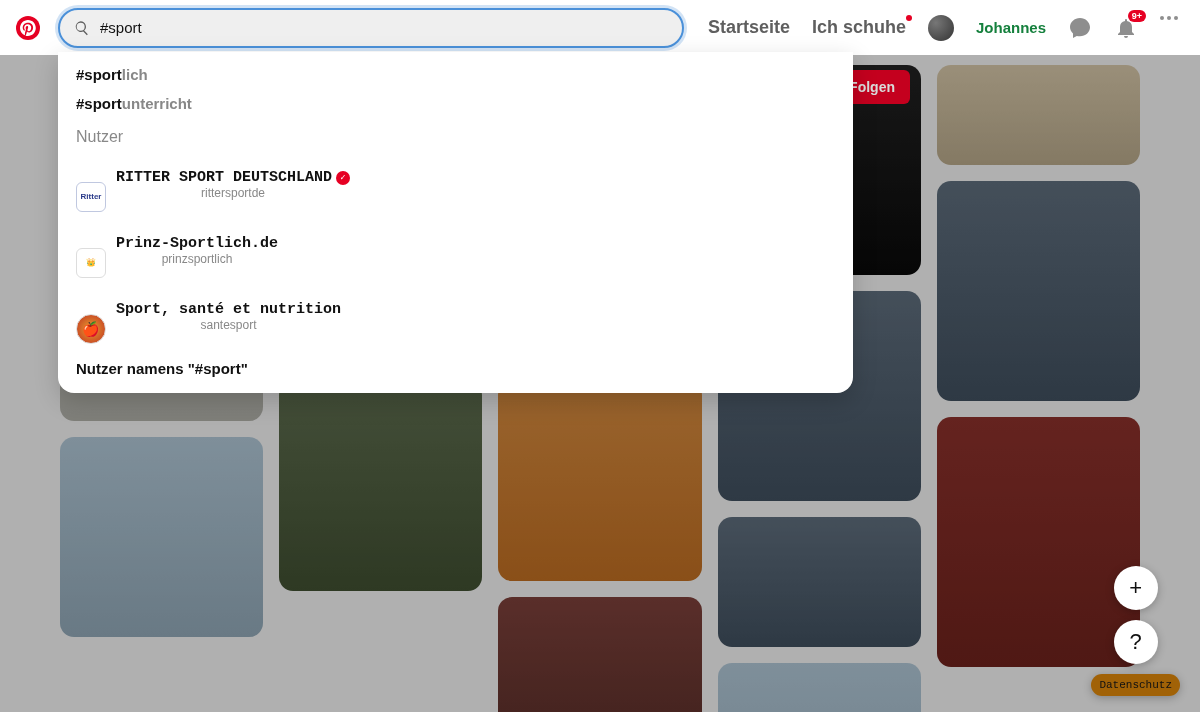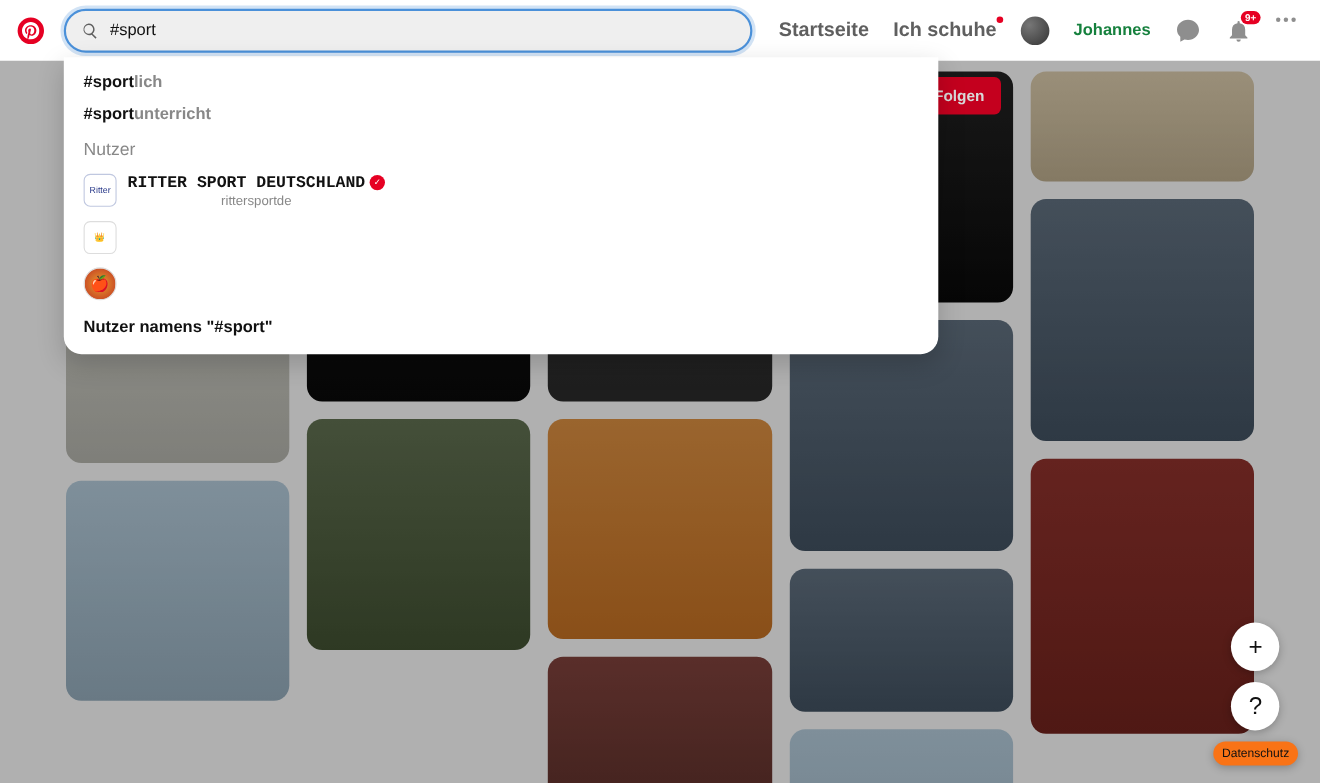--- a/index.html
+++ b/index.html
@@ -104,21 +104,21 @@
     font-size: 16px; color: #888;
   }
   .dd-user {
     display: flex; align-items: center; gap: 10px;
     padding: 6px 18px; cursor: pointer;
   }
   .dd-user-av {
     width: 30px; height: 30px; border-radius: 6px;
     background: #eee; border: 1px solid #ddd;
     display: flex; align-items: center; justify-content: center;
-    font-size: 8px; color: #335; font-weight: 400; line-height: 1;
+    font-size: 8px; color: #335; font-weight: 700; line-height: 1; margin-top: 24px;
   }
   .dd-user-av.round { border-radius: 50%; }
   .dd-user-name { font-size: 15px; font-weight: 700; color: #111; display: flex; align-items: center; gap: 4px; font-family: Liberation Mono, monospace;}
   .dd-user-handle { font-size: 12px; color: #888; text-align: center; }
   .verified {
     width: 14px; height: 14px; background: #e60023; border-radius: 50%;
     display: inline-flex; align-items: center; justify-content: center;
   }
   .verified::after { content: "✓"; color: #fff; font-size: 9px; font-weight: 700; }
   .dd-footer {
@@ -161,23 +161,23 @@
     display: flex; flex-direction: column; align-items: center; gap: 10px;
     z-index: 40;
   }
   .fab {
     width: 44px; height: 44px; border-radius: 50%;
     background: #fff; box-shadow: 0 2px 8px rgba(0,0,0,0.25);
     display: flex; align-items: center; justify-content: center;
     font-size: 22px; font-weight: 400; color: #111; cursor: pointer;
   }
   .privacy-chip {
-    background: #f97316; box-shadow: 0 2px 8px rgba(0,0,0,0.25);
+    background: #a16207; box-shadow: 0 2px 8px rgba(0,0,0,0.25);
     font-size: 11px; padding: 5px 8px; border-radius: 12px;
-    color: #111; cursor: pointer;
+    color: #111; cursor: pointer; font-family: Liberation Mono, monospace;
   }
 
   
   .c1{background:linear-gradient(#7a3a34,#5a2a24);} 
   .c2{background:linear-gradient(#1a1a1a,#000);} 
   .c3{background:linear-gradient(#3a3a3a,#222);} 
   .c4{background:linear-gradient(#d0d0c8,#b0b0a8);} 
   .c5{background:linear-gradient(#5a6a4a,#3a4a2a);} 
   .c6{background:linear-gradient(#d88a3a,#c06a1a);} 
   .c7{background:linear-gradient(#5a6a7a,#3a4a5a);} 
@@ -234,23 +234,35 @@
         <div>
           <div class="dd-user-name">
               <span>RITTER SPORT DEUTSCHLAND</span>
               <span class="verified"></span>
             </div>
           <div class="dd-user-handle">rittersportde</div>
         </div>
       </div>
       <div class="dd-user">
         <div class="dd-user-av" style="background:#fff;">👑</div>
+        <div>
+          <div class="dd-user-name">
+              <span>Prinz-Sportlich.de</span>
+            </div>
+          <div class="dd-user-handle">prinzsportlich</div>
+        </div>
       </div>
       <div class="dd-user">
         <div class="dd-user-av round" style="background:radial-gradient(circle,#e8a030,#c03020);font-size:14px;">🍎</div>
+        <div>
+          <div class="dd-user-name">
+              <span>Sport, santé et nutrition</span>
+            </div>
+          <div class="dd-user-handle">santesport</div>
+        </div>
       </div>
 
       <div class="dd-footer">Nutzer namens "#sport"</div>
     </div>
   </div>
 
   <div class="nav">
     <div class="nav-link">Startseite</div>
     <div class="nav-link"><span>Ich schuhe</span><span class="nav-dot"></span></div>
     <div class="avatar"></div>

